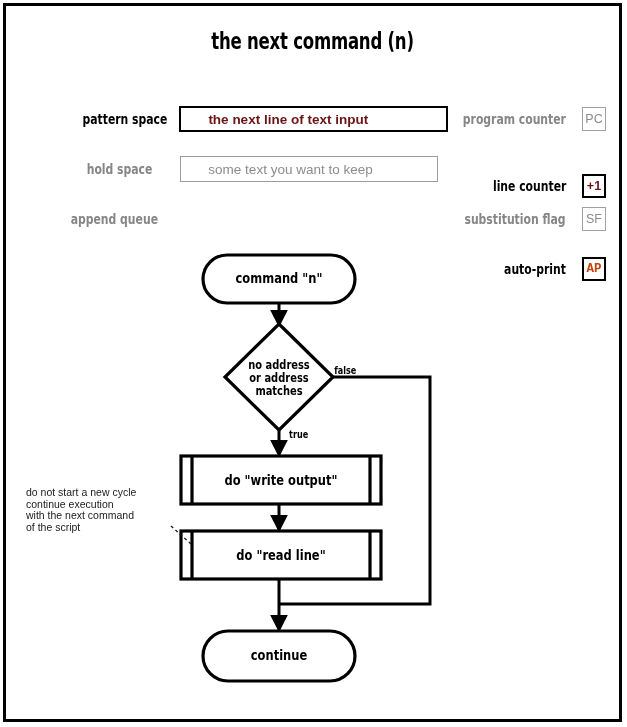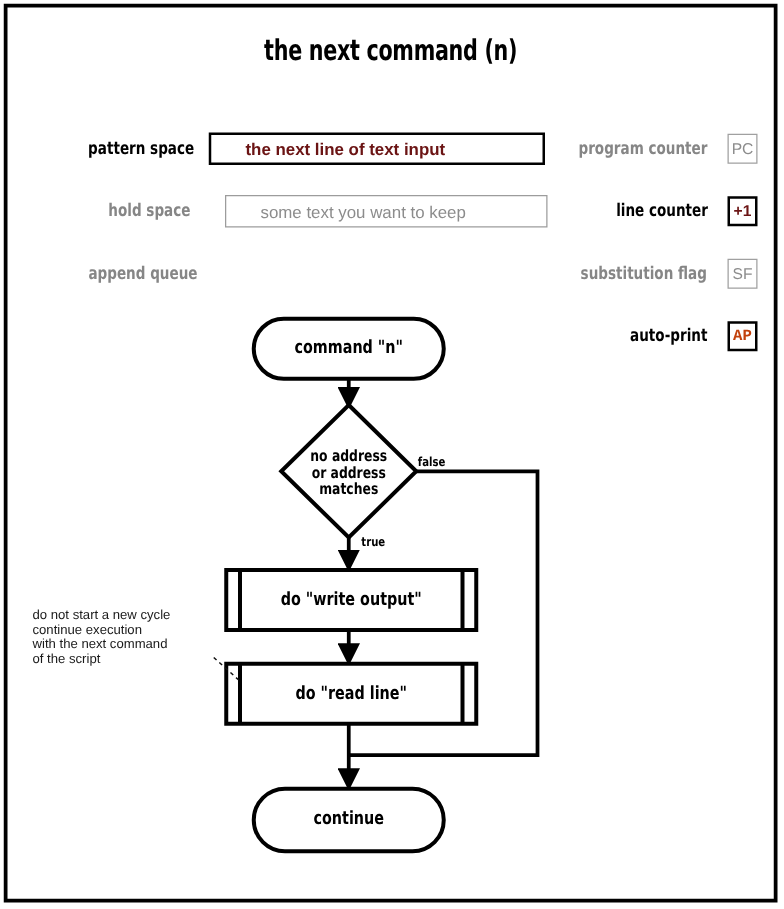--- a/index.html
+++ b/index.html
@@ -154,40 +154,40 @@
   }
   #annotation div { white-space: nowrap; }
 </style>
 </head>
 <body>
 
 <div id="frame">
 
   <div id="title">the next command (n)</div>
 
-  <div class="reg-row" style="left:40px; top:100px; width:390px;">
+  <div class="reg-row" style="left:52px; top:100px; width:390px;">
     <div class="reg-label active" style="width:110px; text-align:right; transform-origin:right center;">pattern space</div>
     <div class="textbox active" style="margin-left:12px; width:270px;">the next line of text input</div>
   </div>
 
   <div class="reg-row" style="left:42px; top:150px; width:390px;">
     <div class="reg-label inactive" style="width:110px; text-align:right; transform-origin:right center;">hold space</div>
     <div class="textbox inactive" style="margin-left:28px; width:270px;">some text you want to keep</div>
   </div>
 
   <div class="reg-row" style="left:42px; top:200px; width:390px;">
     <div class="reg-label inactive" style="width:110px; text-align:right; transform-origin:right center;">append queue</div>
   </div>
 
   <div class="flag-row" style="left:420px; top:101px; width:180px;">
     <div class="flag-label inactive" style="transform-origin:right center;">program counter</div>
     <div class="chip inactive">PC</div>
   </div>
 
-  <div class="flag-row" style="left:420px; top:151px; width:180px;">
+  <div class="flag-row" style="left:420px; top:168px; width:180px;">
     <div class="flag-label active" style="transform-origin:right center;">line counter</div>
     <div class="chip active red">+1</div>
   </div>
 
   <div class="flag-row" style="left:420px; top:201px; width:180px;">
     <div class="flag-label inactive" style="transform-origin:right center;">substitution flag</div>
     <div class="chip inactive">SF</div>
   </div>
 
   <div class="flag-row" style="left:420px; top:251px; width:180px;">

